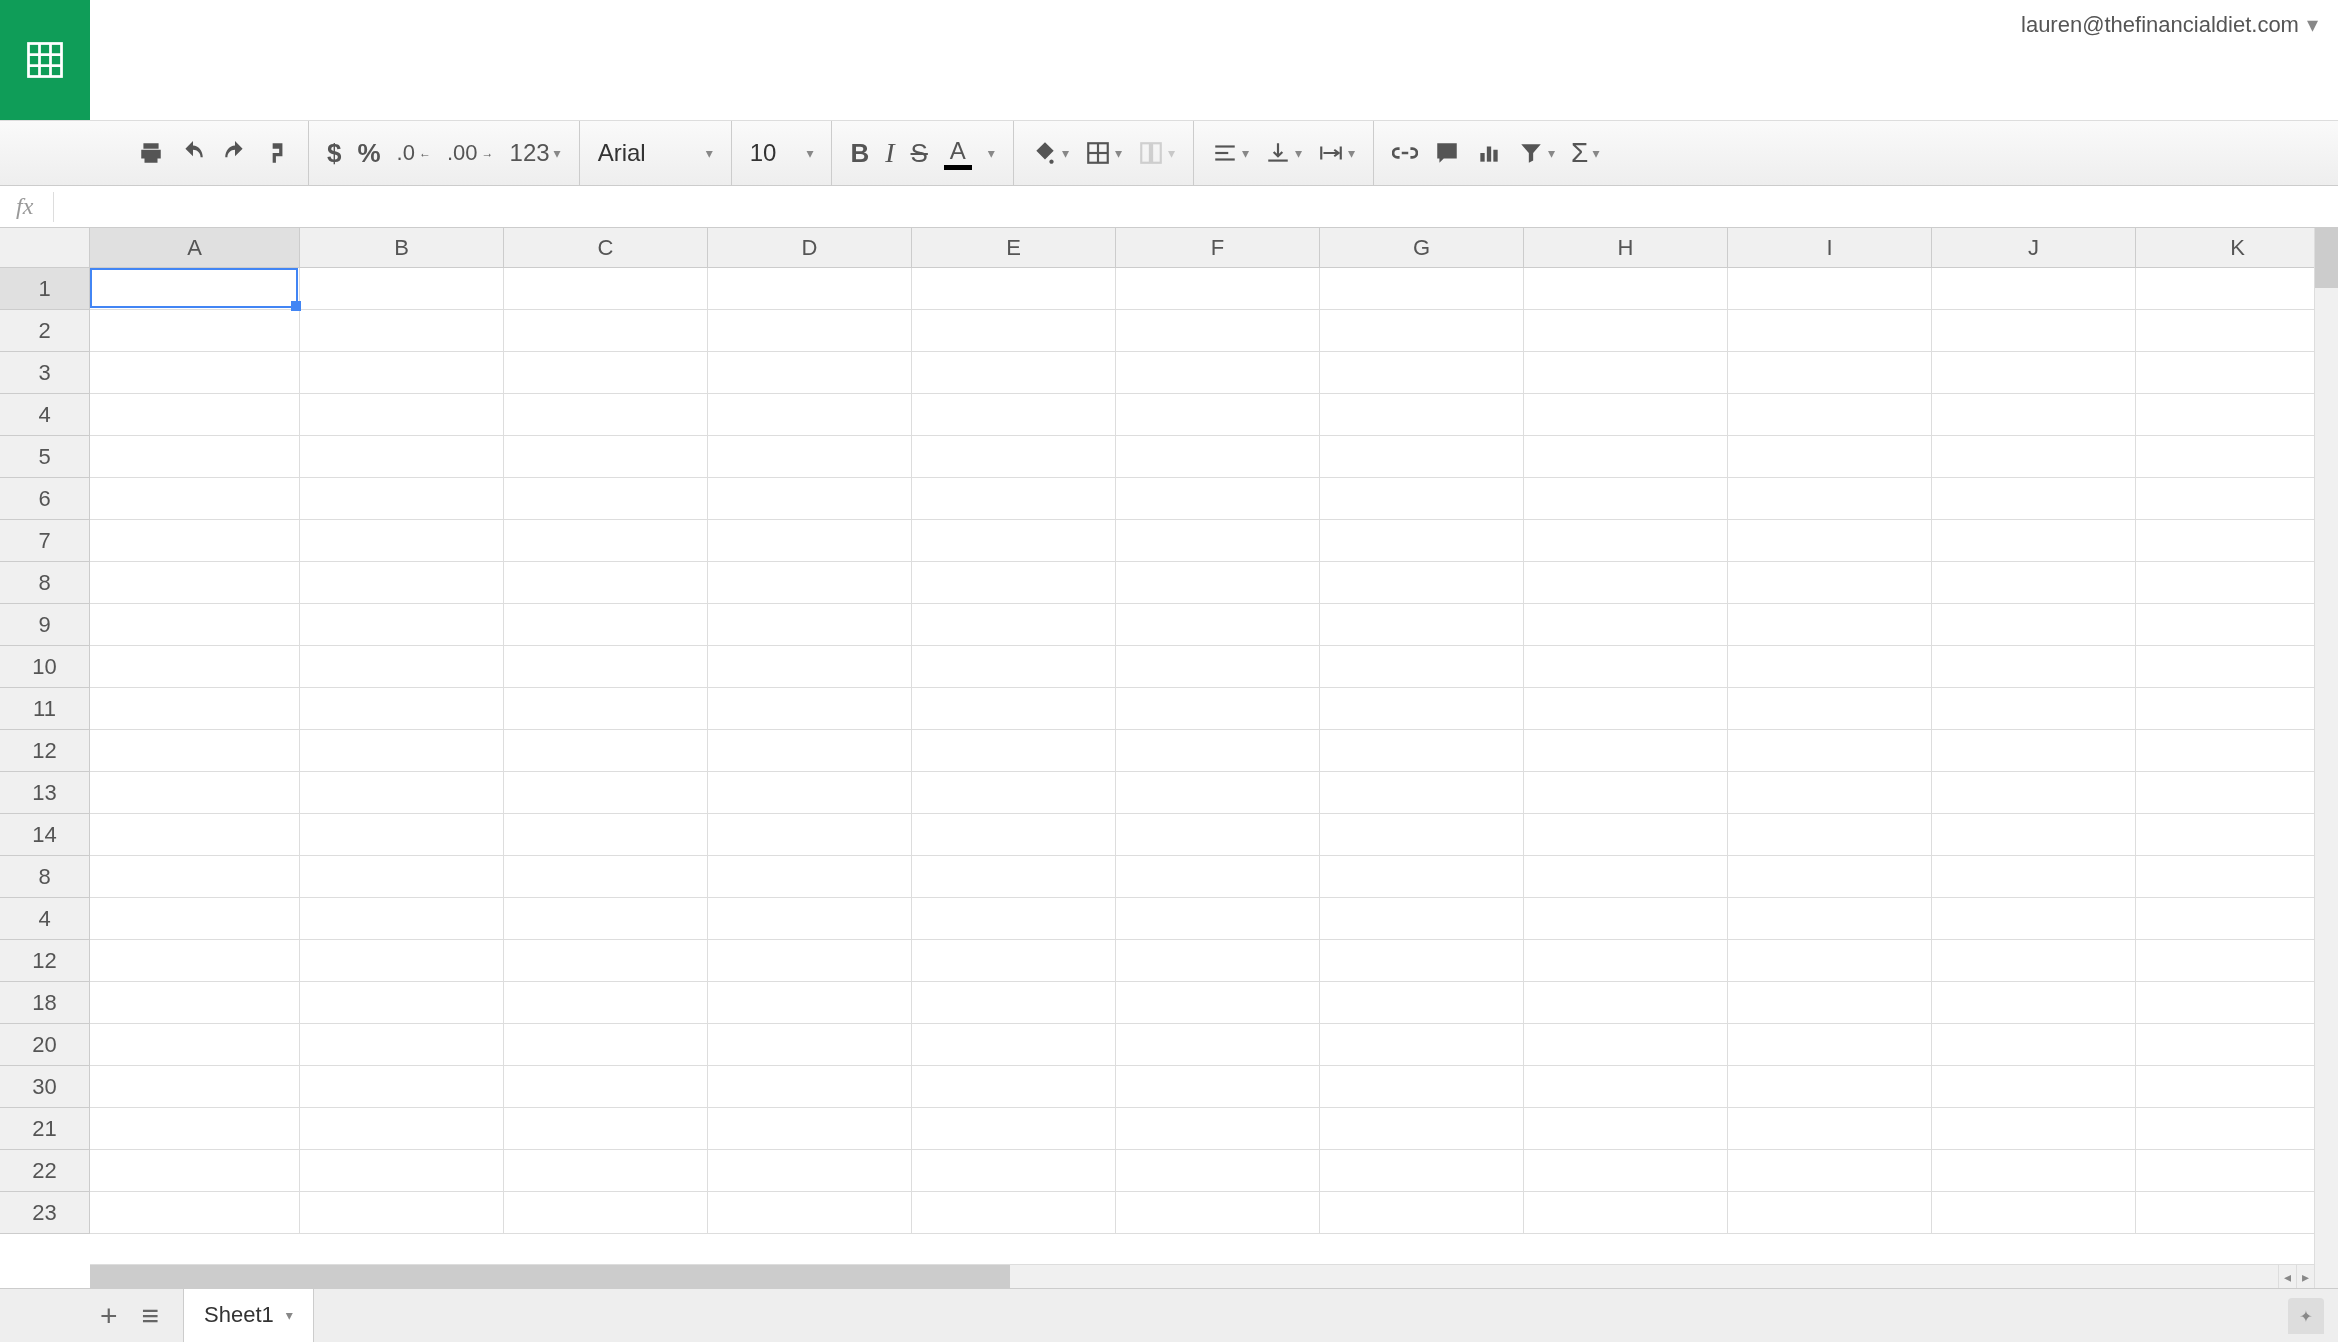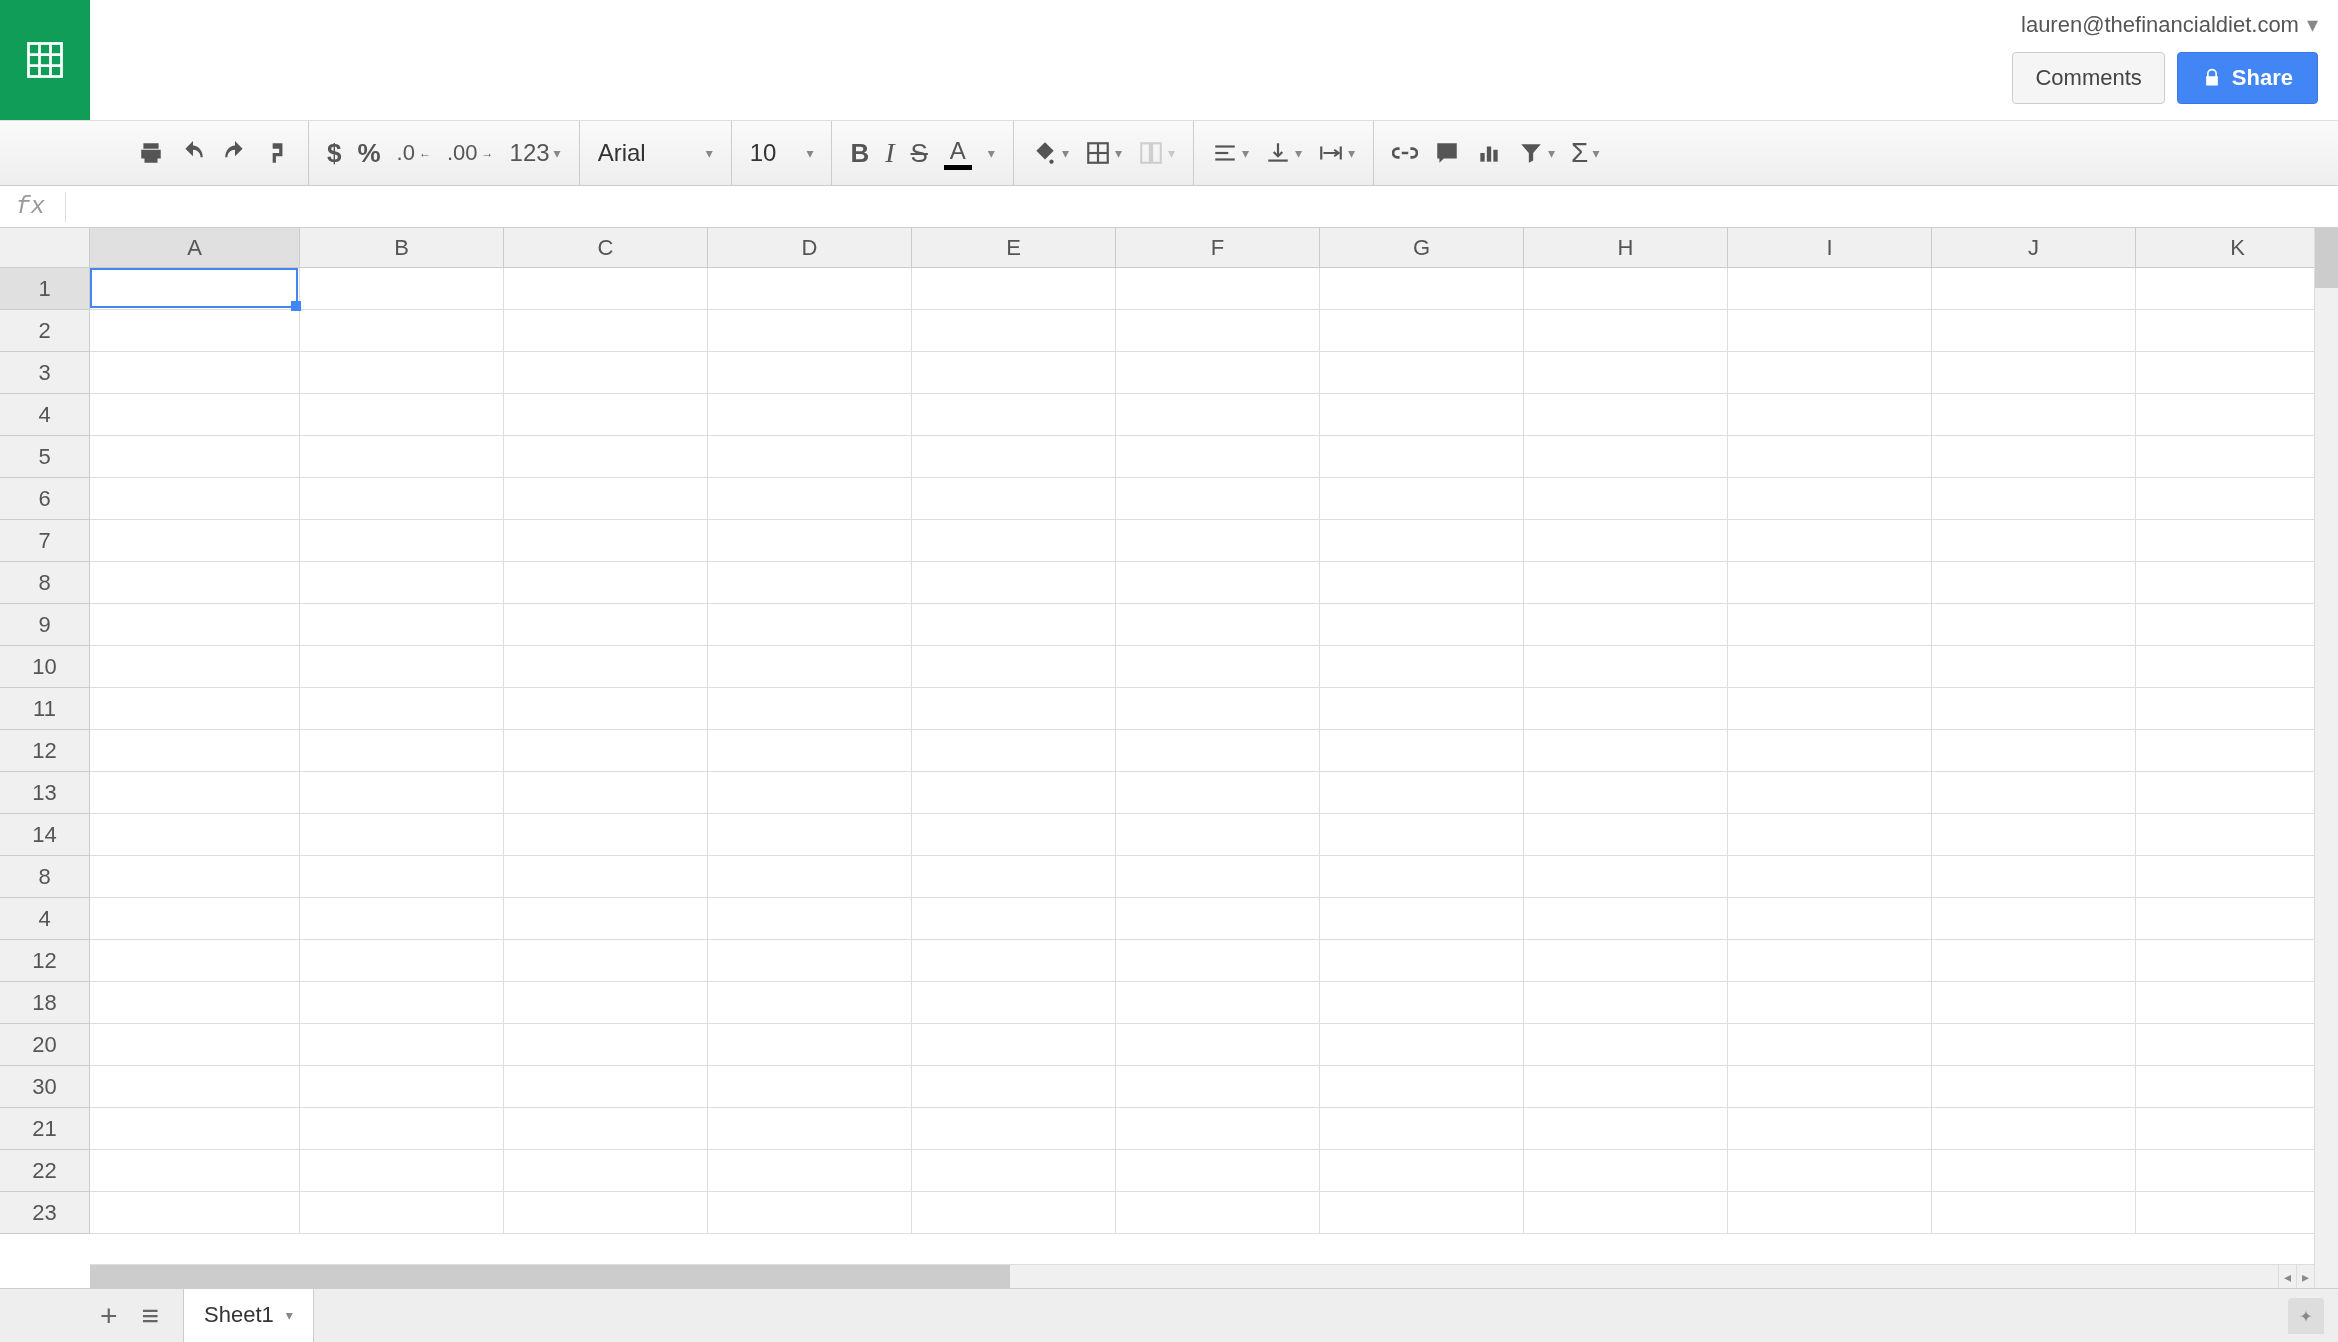--- a/index.html
+++ b/index.html
@@ -30,21 +30,21 @@
 .tb-group:last-child { border-right: none; }
 .tb-btn { color: #555; cursor: pointer; font-size: 24px; display: flex; align-items: center; gap: 4px; }
 .tb-btn svg { width: 26px; height: 26px; }
 .font-select { font-size: 24px; color: #333; display: flex; align-items: center; gap: 60px; cursor: pointer; }
 .size-select { font-size: 24px; color: #333; display: flex; align-items: center; gap: 30px; cursor: pointer; }
 .dd-arrow { font-size: 14px; color: #888; }
 .text-color-btn { display: flex; flex-direction: column; align-items: center; cursor: pointer; }
 .text-color-bar { width: 28px; height: 5px; background: #000; }
 
 .formula-bar { height: 42px; border-bottom: 1px solid #ccc; display: flex; align-items: center; padding: 0 16px; }
-.fx-label { font-style: italic; color: #999; font-size: 24px; font-family: Liberation Mono, monospace; margin-right: 20px; }
+.fx-label { font-style: italic; color: #999; font-size: 24px; font-family: Liberation Serif, serif; margin-right: 20px; }
 .fx-divider { width: 1px; height: 30px; background: #ddd; margin-right: 12px; }
 .fx-input { flex: 1; border: none; outline: none; font-size: 22px; height: 100%; }
 
 .grid-area { display: flex; height: calc(100% - 120px - 66px - 42px - 54px); position: relative; }
 .corner { width: 90px; height: 40px; background: #f0f0f0; border-right: 1px solid #ccc; border-bottom: 1px solid #ccc; }
 .col-headers { display: flex; position: absolute; left: 90px; top: 0; background: #f0f0f0; height: 40px; border-bottom: 1px solid #ccc; }
 .col-h { border-right: 1px solid #ccc; display: flex; align-items: center; justify-content: center; font-size: 22px; color: #555; cursor: pointer; }
 .col-h.sel { background: #e0e0e0; }
 .row-headers { position: absolute; left: 0; top: 40px; width: 90px; background: #f0f0f0; border-right: 1px solid #ccc; }
 .row-h { height: 42px; border-bottom: 1px solid #ccc; display: flex; align-items: center; justify-content: center; font-size: 22px; color: #555; cursor: pointer; }
@@ -79,29 +79,20 @@
         <line x1="9" y1="3" x2="9" y2="21"></line>
         <line x1="15" y1="3" x2="15" y2="21"></line>
       </svg>
   </div>
   <div class="header-right">
   </div>
   <div class="account-area">
     <div class="email-row">
       <span>lauren@thefinancialdiet.com</span>
       <span style="color:#888">▾</span>
-    </div>
-    <div class="btn-row">
-      <button class="comments-btn">Comments</button>
-      <button class="share-btn">
-        <svg width="20" height="20" viewBox="0 0 24 24" fill="#fff">
-            <path d="M6 10V7a6 6 0 0112 0v3h1v11H5V10h1zm2 0h8V7a4 4 0 00-8 0v3z"></path>
-          </svg>
-        <span>Share</span>
-      </button>
     </div>
   </div>
 </div>
 
 <div class="toolbar">
   <div class="tb-group">
     <span class="tb-btn">
         <svg viewBox="0 0 24 24" fill="#555">
           <path d="M5 3h14v5H5zM3 9h18v8h-3v4H6v-4H3zM8 17h8v3H8z"></path>
         </svg>

